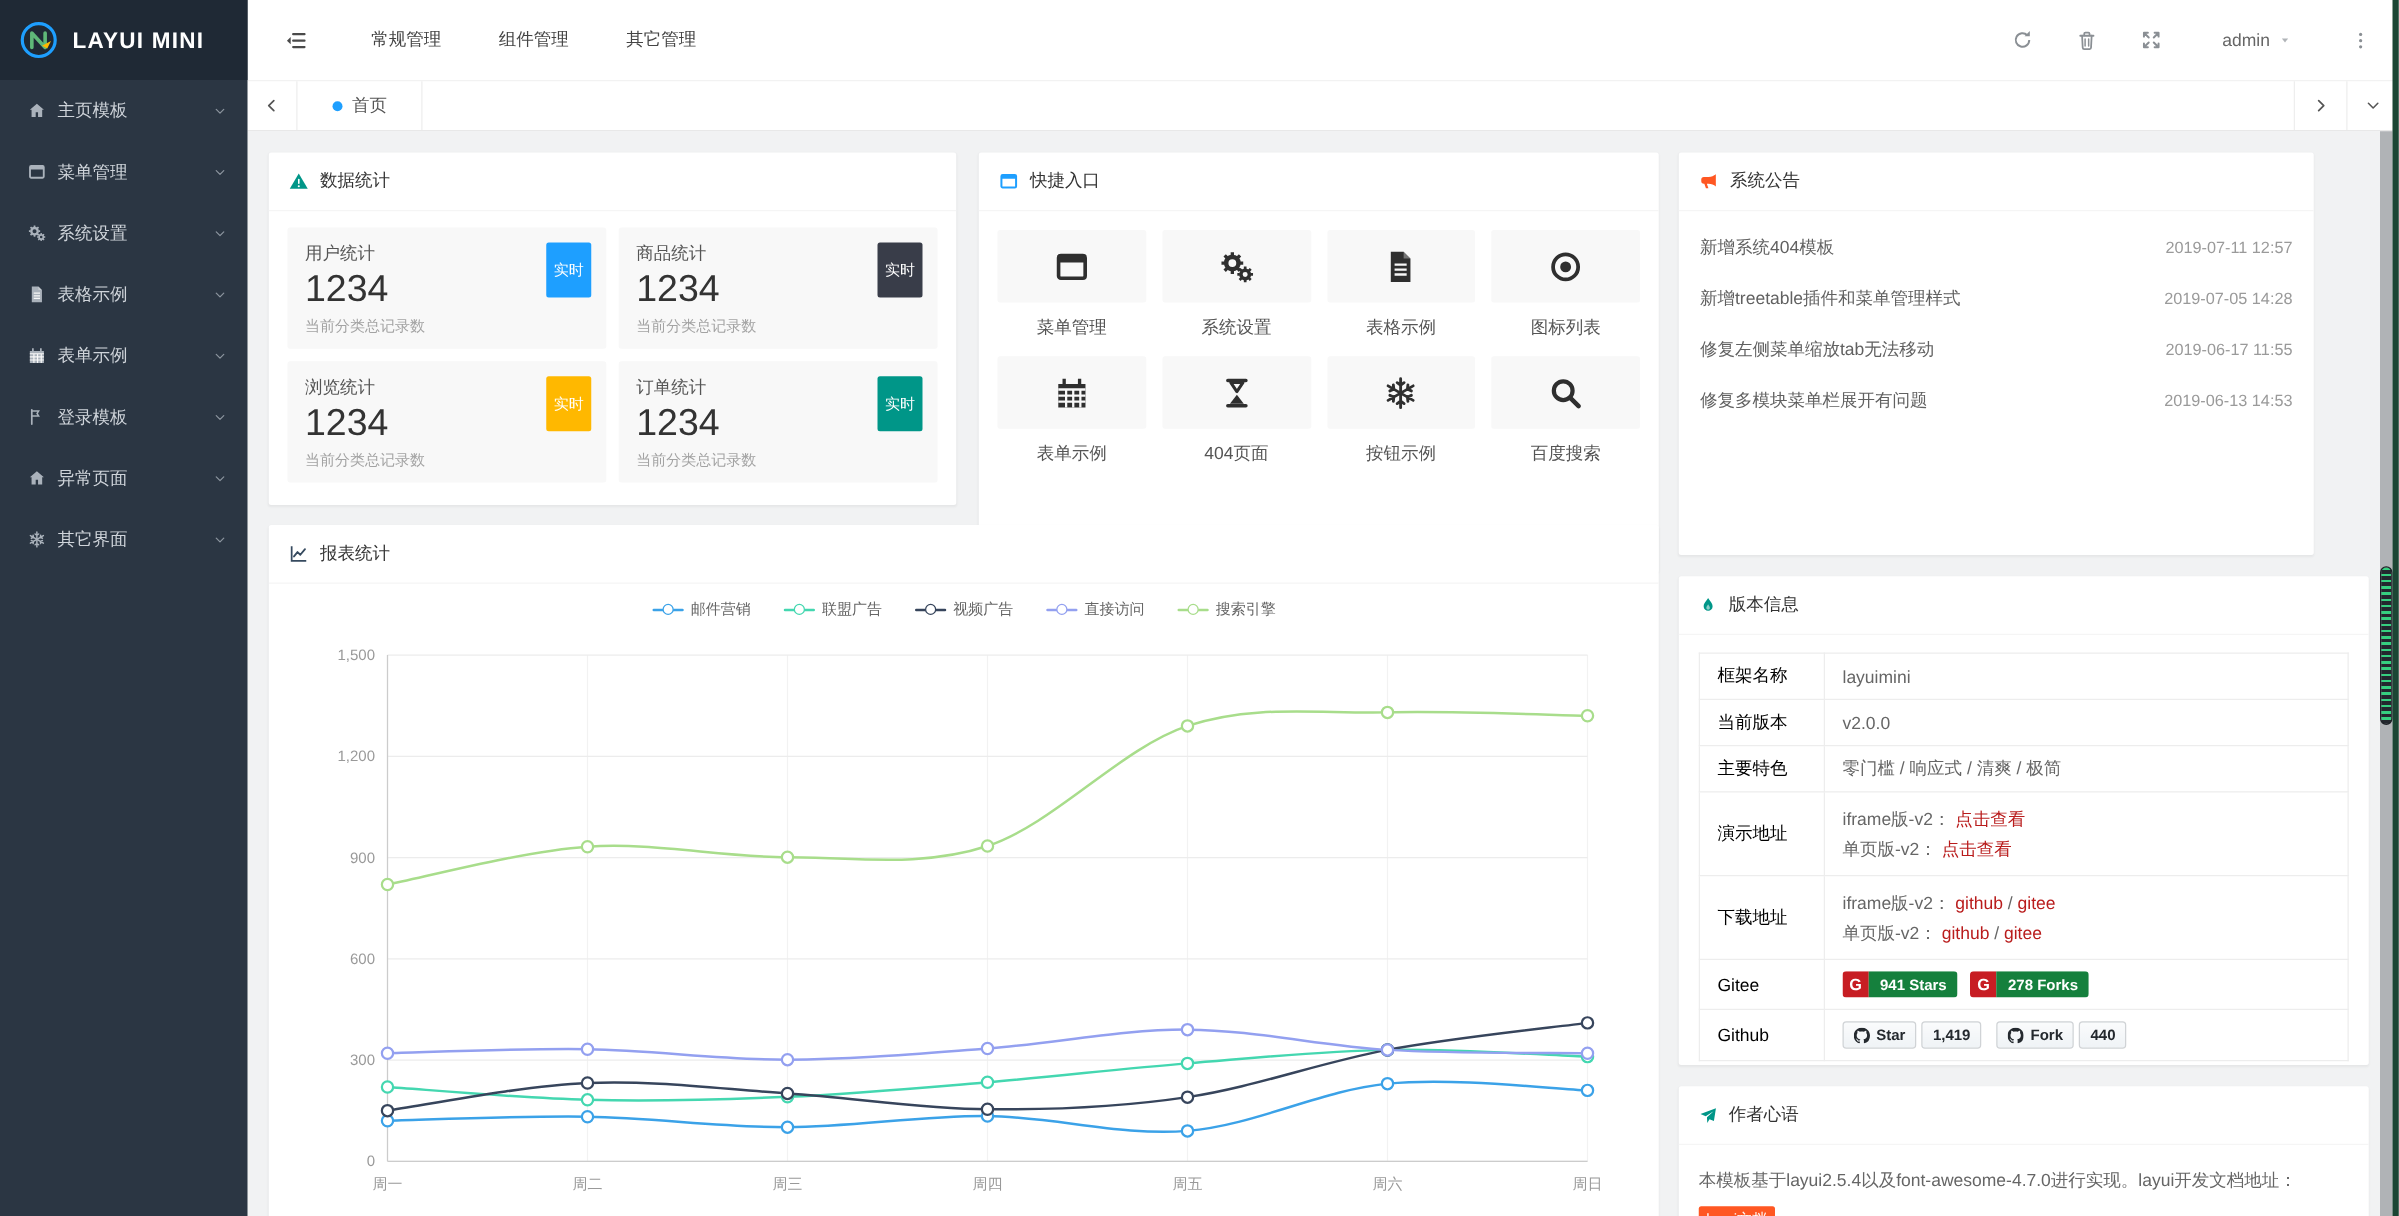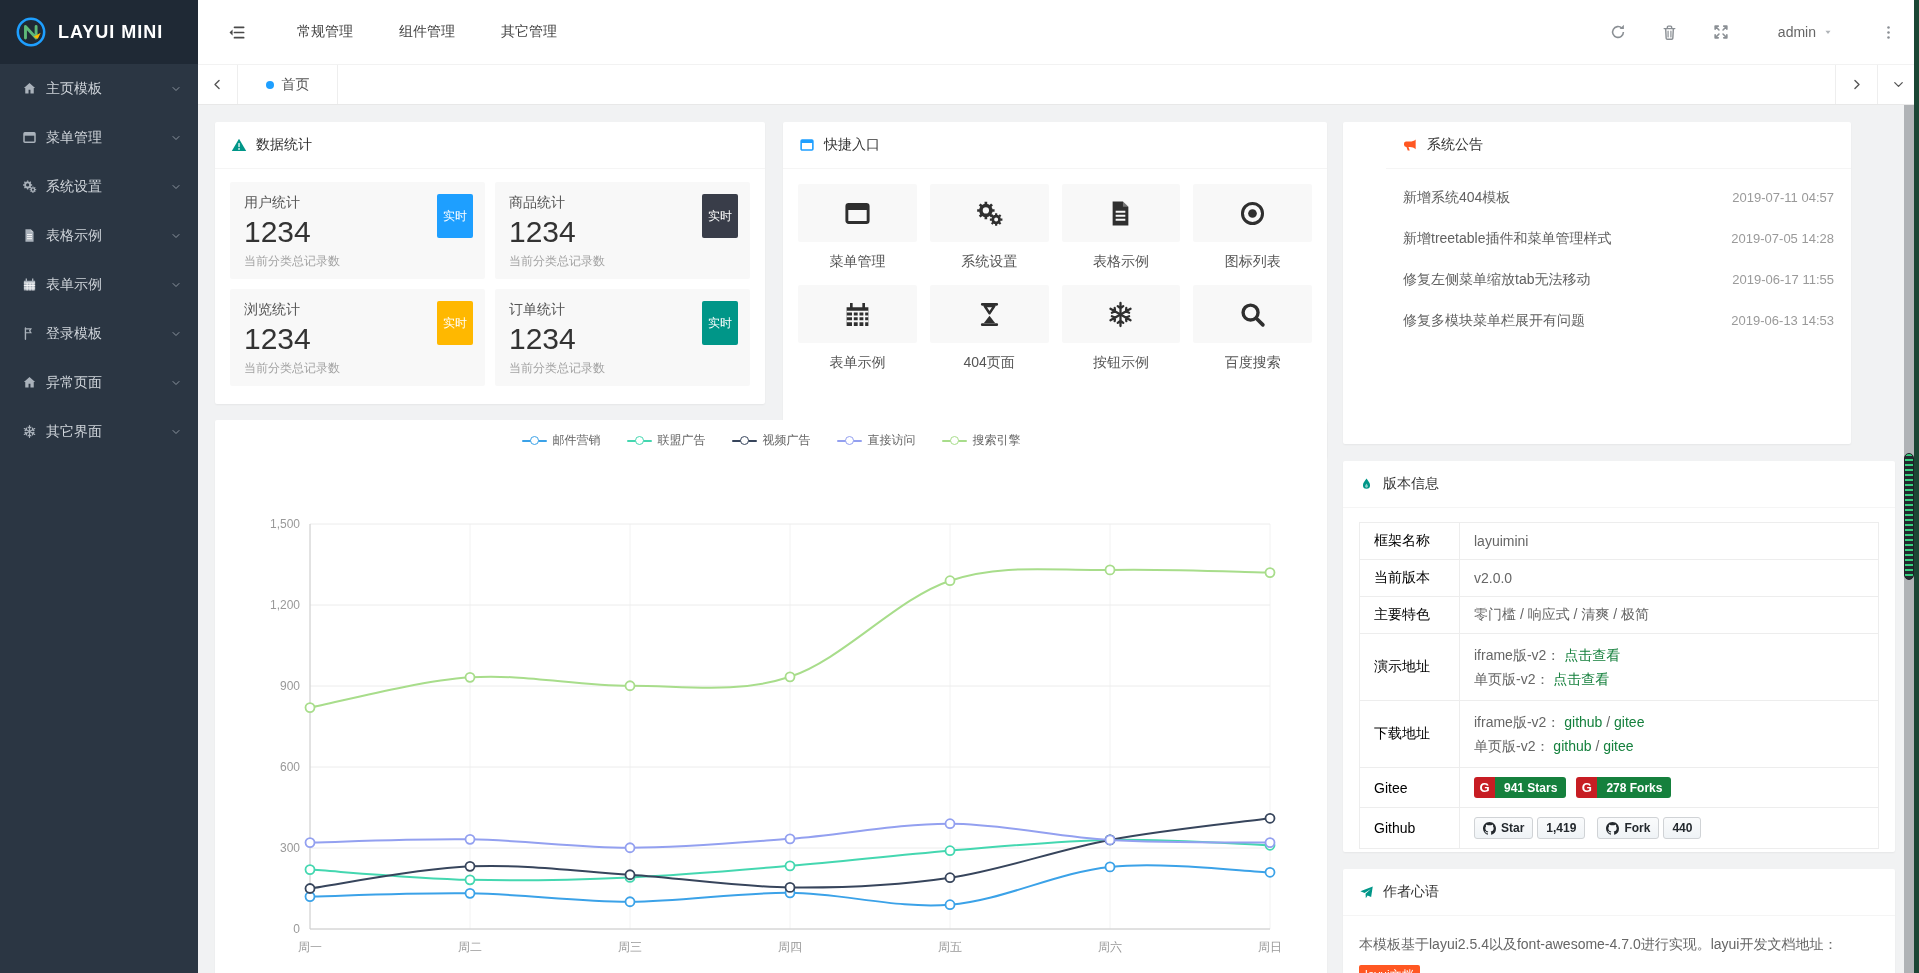--- a/index.html
+++ b/index.html
@@ -38,21 +38,21 @@
 
   
   #main { position:absolute; left:198px; top:105px; width:1721px; height:868px; background:#f1f2f3; overflow:hidden; }
   .panel { position:absolute; background:#fff; border-radius:2px; box-shadow:0 1px 2px rgba(0,0,0,.05); overflow:hidden; }
   .panel-h { display:flex; align-items:center; height:47px; padding:0 16px; gap:9px;
     border-bottom:1px solid #f5f5f5; font-size:14px; color:#333; }
 
   #p-stats   { left:17px;   top:17px;  width:550px;  height:282px; }
   #p-short   { left:585px;  top:17px;  width:544px;  height:336px; }
   #p-report  { left:17px;   top:315px; width:1112px; height:700px; }
-  #p-ann     { left:1145px; top:17px;  width:508px;  height:322px;padding-left:43px; }
+  #p-ann     { left:1145px; top:17px;  width:508px;  height:322px; }
   #p-ver     { left:1145px; top:356px; width:552px;  height:391px; }
   #p-author  { left:1145px; top:764px; width:552px;  height:300px; }
 
   
   .cards { display:grid; grid-template-columns:1fr 1fr; gap:10px; padding:13px 15px; }
   .card { background:#f8f8f8; border-radius:2px; height:97px; padding:12px 14px; position:relative; }
   .card-title { font-size:14px; color:#555; }
   .card-badge { position:absolute; right:12px; top:12px; color:#fff; font-size:12px; line-height:20px; padding:12px 6px; border-radius:2px; }
   .card-num { font-size:30px; color:#333; margin-top:3px; }
   .card-cap { font-size:12px; color:#a3a3a3; margin-top:4px; }
@@ -75,21 +75,21 @@
   .ann-list { padding-top:8px; }
   .ann-row { height:41px; display:flex; align-items:center; justify-content:space-between; padding:0 17px; cursor:pointer; }
   .ann-title { font-size:14px; color:#616161; }
   .ann-date { font-size:13px; color:#9a9a9a; }
 
   
   .ver-table { margin:14px 16px; border-collapse:collapse; width:520px; font-size:14px; color:#666; }
   .ver-table td { border:1px solid #ededed; padding:9px 14px; vertical-align:middle; }
   .ver-table td.lbl { width:100px; color:#000000; }
   .ver-table .ln { line-height:24px; }
-  a.lk { color:#15803d; text-decoration:none; cursor:pointer;text-align:right; }
+  a.lk { color:#b91c1c; text-decoration:none; cursor:pointer;text-align:right; }
   .gitee-row { display:flex; gap:10px; }
   .g-badge { display:inline-flex; height:21px; border-radius:3px; overflow:hidden; cursor:pointer; }
   .g-badge .g-logo { width:21px; background:#c71d23; color:#fff; font-weight:bold; font-size:13px; display:flex; align-items:center; justify-content:center; }
   .g-badge .g-text { background:#15803d; color:#fff; font-weight:bold; font-size:12px; display:flex; align-items:center; padding:0 9px; }
   .gh-row { display:flex; gap:12px; }
   .gh-group { display:flex; gap:4px; }
   .gh-btn { display:flex; align-items:center; gap:5px; height:22px; padding:0 8px; border:1px solid #d0d3d6; border-radius:3px;
     background:linear-gradient(#fafbfc,#eff3f6); font-size:12px; font-weight:bold; color:#24292e; cursor:pointer; }
 
   
@@ -509,20 +509,26 @@
           <svg width="29" height="29">
               <use href="#i-search"></use>
             </svg>
         </div>
         <div class="sc-label">百度搜索</div>
       </div>
       </div>
   </section>
 
   <section class="panel" id="p-report">
+    <div class="panel-h">
+      <svg width="16" height="16" style="color:#364a5f">
+          <use href="#i-chart"></use>
+        </svg>
+      <span>报表统计</span>
+    </div>
     <div class="legend">
 
     <div class="lg-item">
         <span class="lg-marker">
           <span class="lg-line" style="background: rgb(59, 162, 232);"></span>
           <span class="lg-circle" style="border-color: rgb(59, 162, 232);"></span>
         </span>
         <span>邮件营销</span>
       </div>
         <div class="lg-item">
@@ -632,21 +638,21 @@
     <div class="panel-h">
       <svg width="16" height="16" style="color:#FF5722">
           <use href="#i-bullhorn"></use>
         </svg>
       <span>系统公告</span>
     </div>
     <div class="ann-list">
 
         <div class="ann-row">
         <span class="ann-title">新增系统404模板</span>
-        <span class="ann-date">2019-07-11 04:57</span>
+        <span class="ann-date">2019-07-11 12:57</span>
       </div>
         <div class="ann-row">
         <span class="ann-title">新增treetable插件和菜单管理样式</span>
         <span class="ann-date">2019-07-05 14:28</span>
       </div>
         <div class="ann-row">
         <span class="ann-title">修复左侧菜单缩放tab无法移动</span>
         <span class="ann-date">2019-06-17 11:55</span>
       </div>
         <div class="ann-row">

